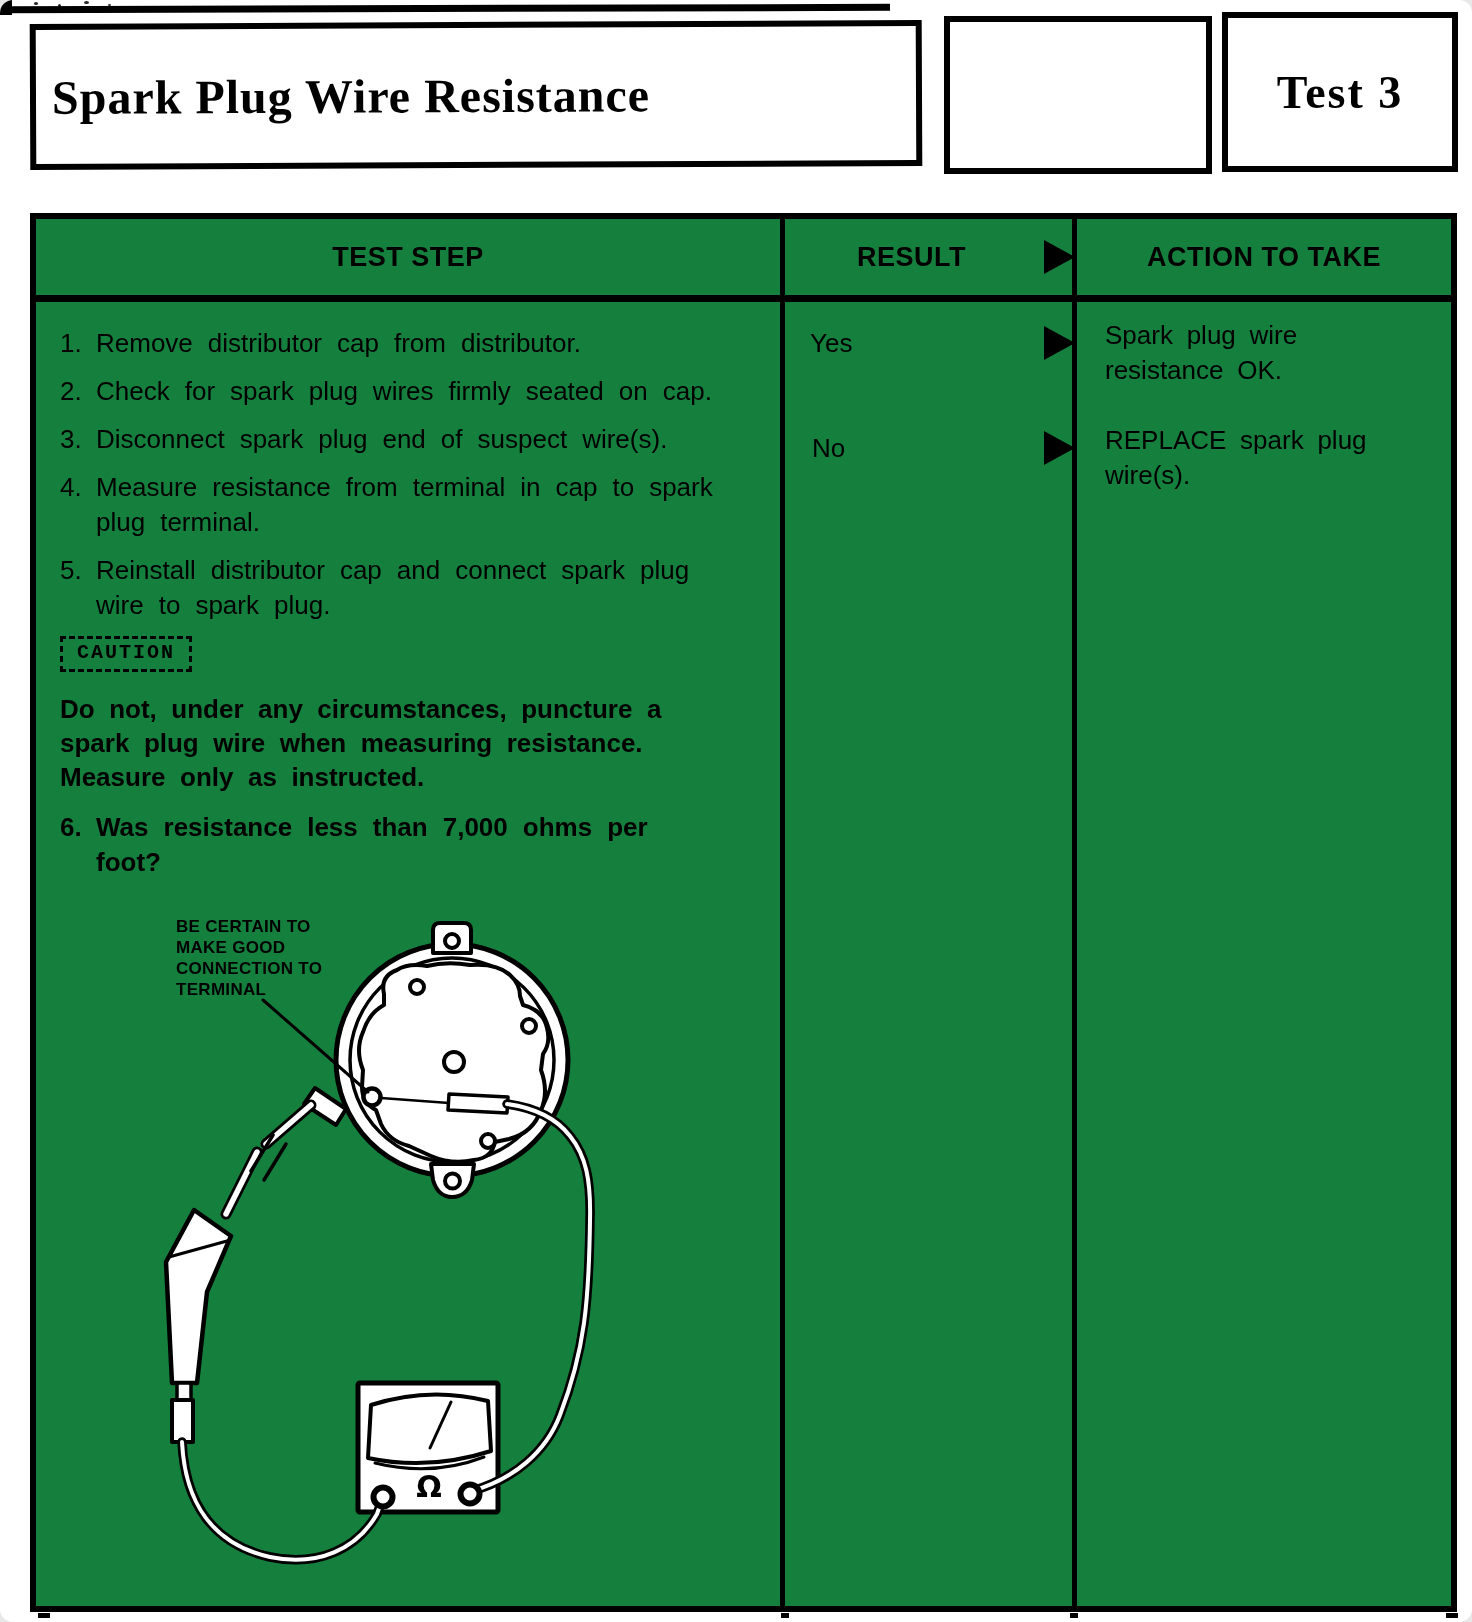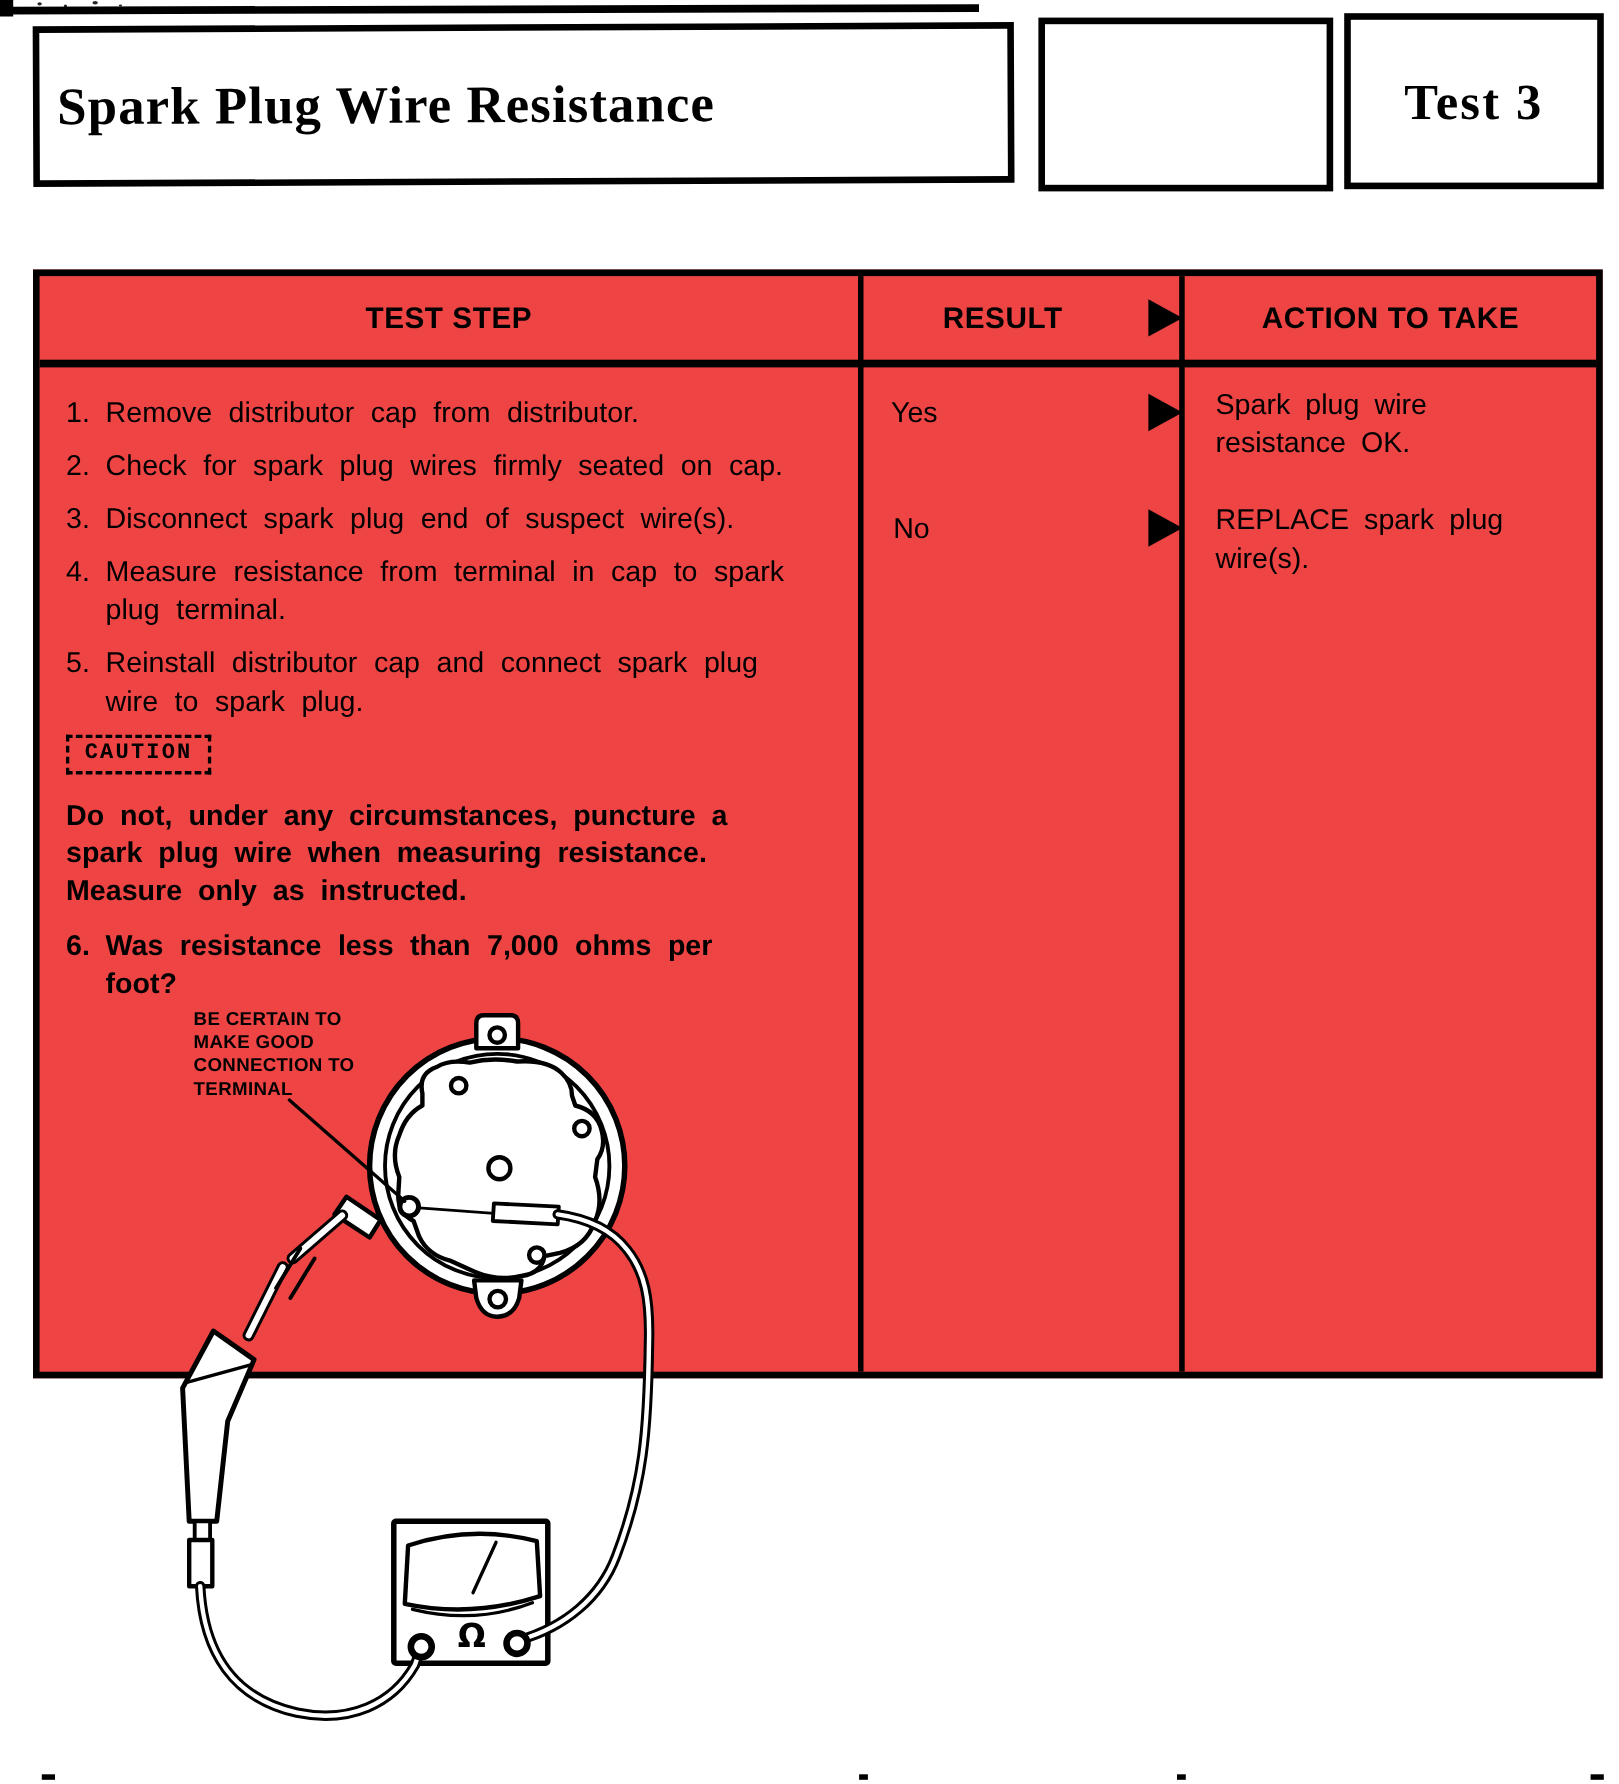--- a/index.html
+++ b/index.html
@@ -1,32 +1,32 @@
 <!DOCTYPE html>
 <html><head>
 <meta charset="utf-8">
 <style>
   html,body{margin:0;padding:0;background:#e8e8e8;}
   .page{position:relative;width:1472px;height:1622px;background:#ffffff;
-        font-family:"Liberation Sans",sans-serif;color:#000;overflow:hidden;}
+        font-family:"Liberation Sans",sans-serif;color:#000;overflow:hidden;border-radius:13px;}
   .box{position:absolute;border:6px solid #000;box-sizing:border-box;background:#fff;}
 
   
   .title-box{left:30px;top:22px;width:892px;height:146px;display:flex;align-items:center;
              padding-left:16px;transform:rotate(-0.25deg);}
   .title-text{font-family:"Liberation Serif",serif;font-weight:bold;font-size:48px;
               letter-spacing:1px;white-space:nowrap;}
   .blank-box{left:944px;top:16px;width:268px;height:158px;}
   .test-box{left:1222px;top:12px;width:236px;height:160px;display:flex;
             align-items:center;justify-content:center;}
   .test-text{font-family:"Liberation Serif",serif;font-weight:bold;font-size:46px;letter-spacing:2px;}
 
   
-  .ttable{left:30px;top:213px;width:1427px;height:1008px;border:6px solid #000;
-          box-sizing:border-box;background:#ef4444;position:absolute;margin-top:32px;}
+  .ttable{left:30px;top:213px;width:1427px;height:1399px;border:6px solid #000;
+          box-sizing:border-box;background:#15803d;position:absolute;}
   .vline{position:absolute;top:0;bottom:0;width:5px;background:#000;}
   .v1{left:744px;} .v2{left:1036px;}
   .hrule{position:absolute;left:0;right:0;top:76px;height:7px;background:#000;}
   .th{position:absolute;top:0;height:76px;display:flex;align-items:center;justify-content:center;
       font-weight:bold;font-size:27px;letter-spacing:0.5px;}
   .th1{left:0;width:744px;}
   .th2{left:749px;width:287px;padding-right:34px;box-sizing:border-box;}
   .th3{left:1041px;right:0;}
   .tri{position:absolute;width:0;height:0;border-top:17px solid transparent;
        border-bottom:17px solid transparent;border-left:31px solid #000;}

